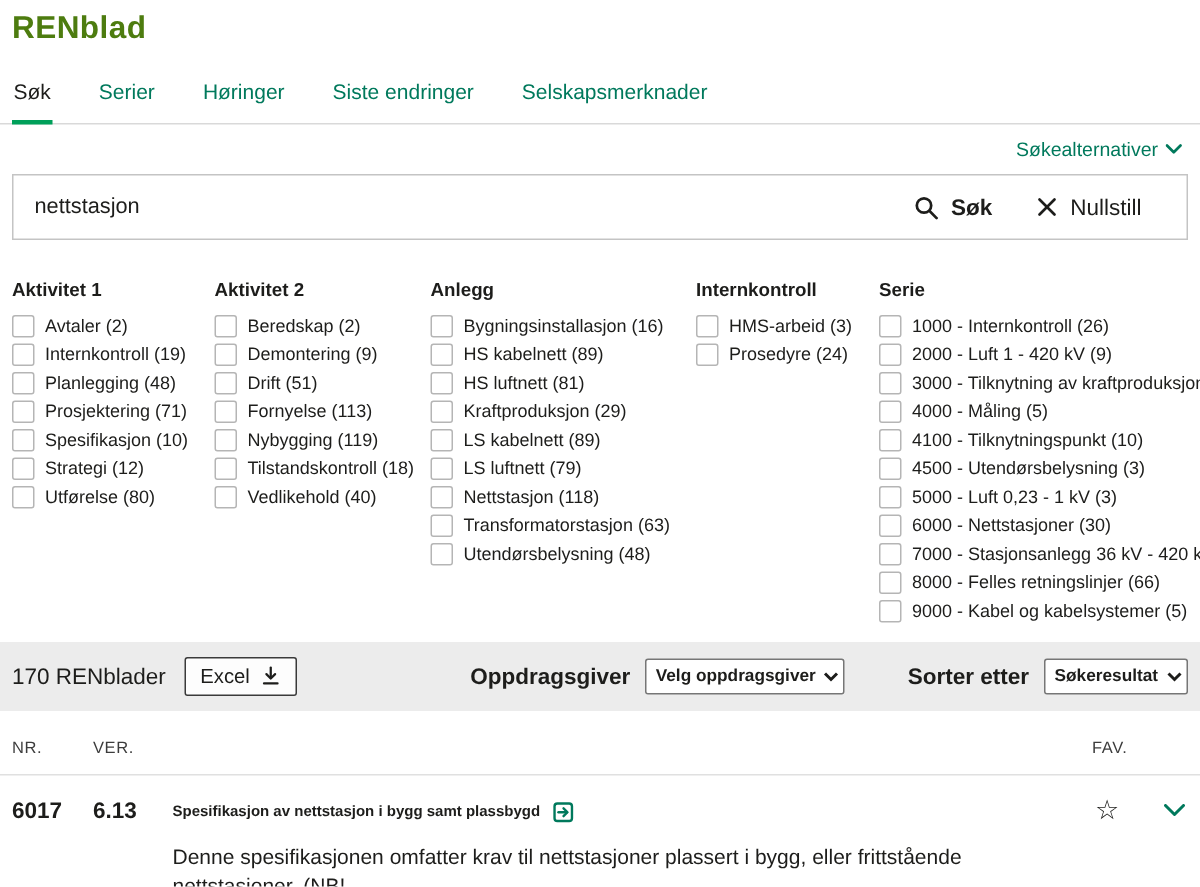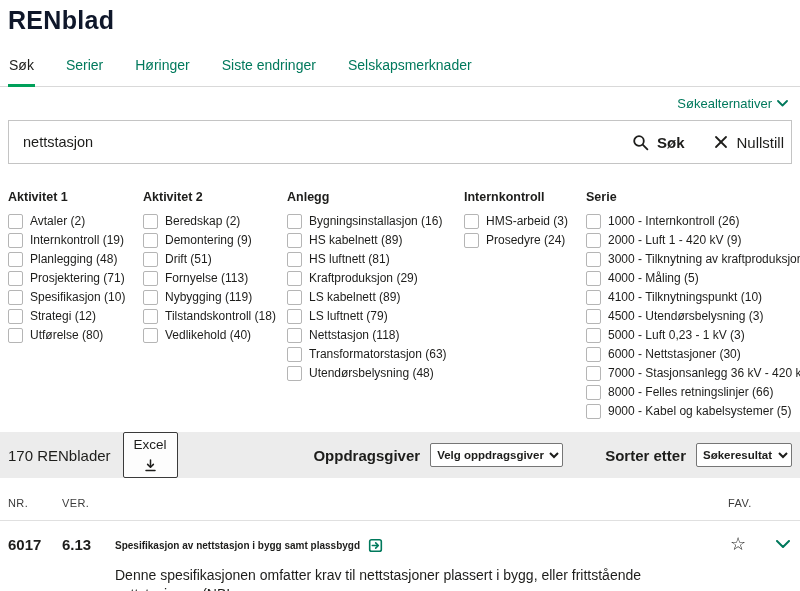--- a/index.html
+++ b/index.html
@@ -7,22 +7,22 @@
   body {
     font-family: "Liberation Sans", sans-serif;
     color: #1d1d1b;
     background: #ffffff;
     overflow: hidden;
     position: relative;
   }
 
   
   .logo {
-    color: #0f172a;
-    font-size: 25px;
+    color: #4d7c0f;
+    font-size: 21px;
     font-weight: 700;
     letter-spacing: 0.3px;
     line-height: 1;
     padding: 8px 8px 12px 8px;
     display: inline-block;
     cursor: pointer;
     text-align: center;
   }
 
   
@@ -87,21 +87,21 @@
     gap: 8px;
     background: none;
     border: none;
     font-family: "Liberation Sans", sans-serif;
     font-size: 15px;
     color: #1d1d1b;
     cursor: pointer;
     padding: 0;
   }
   .sbtn.sok { font-weight: 700; margin-right: 30px; }
-  .sbtn.null { font-weight: 400; margin-right: 7px; }
+  .sbtn.null { font-weight: 400; margin-right: 30px; }
 
   
   .filters {
     display: flex;
     padding: 26px 8px 0 8px;
     align-items: flex-start;
   }
   .fcol-1 { width: 135px; }
   .fcol-2 { width: 144px; }
   .fcol-3 { width: 177px; }
@@ -147,21 +147,20 @@
     align-items: center;
     gap: 7px;
     background: #fdfdfd;
     border: 1px solid #3a3a3a;
     border-radius: 2px;
     font-family: "Liberation Sans", sans-serif;
     font-size: 13.5px;
     color: #1d1d1b;
     padding: 4px 10px 5px 10px;
     cursor: pointer;
-    flex-direction: column;
   }
   .rspacer { flex: 1; }
   .rlabel { font-size: 15px; font-weight: 700; margin-right: 10px; white-space: nowrap; }
   .rselect {
     font-family: "Liberation Sans", sans-serif;
     font-size: 11.5px;
     font-weight: 700;
     color: #1d1d1b;
     background: #fff;
     border: 1px solid #767676;

